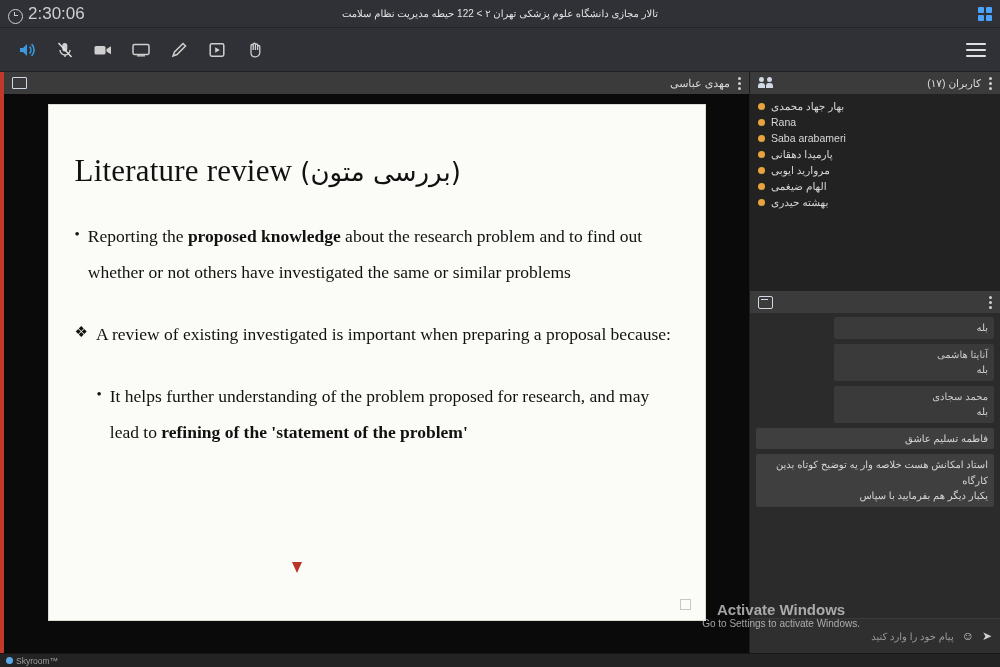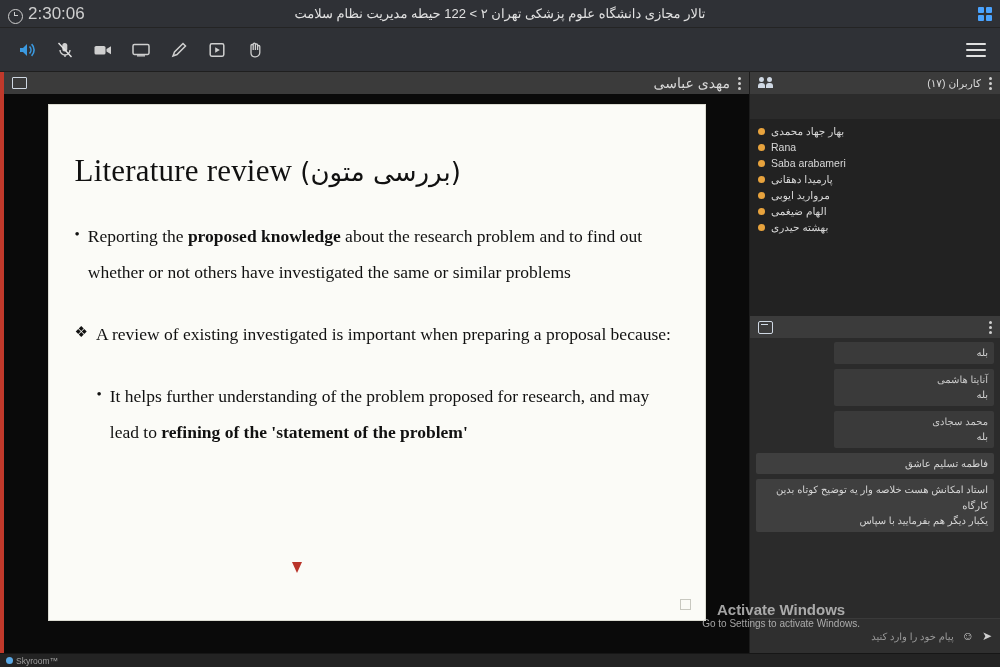--- a/index.html
+++ b/index.html
@@ -60,21 +60,21 @@
   .clock-icon::after {
     content: "";
     position: absolute;
     left: 5px;
     top: 5.5px;
     width: 3.5px;
     height: 1.3px;
     background: #cfcfcf;
   }
   .topbar-center {
-    font-size: 13px;
+    font-size: 10px;
     color: #e2e2e2;
     direction: rtl;
     position: absolute;
     left: 50%;
     transform: translateX(-50%);
     white-space: nowrap;
   }
   .topbar-right {
     display: flex;
     align-items: center;
@@ -150,21 +150,21 @@
     min-width: 0;
   }
   .stage-head {
     height: 22px;
     background: #3b3b3b;
     display: flex;
     align-items: center;
     justify-content: space-between;
     padding: 0 8px;
     box-sizing: border-box;
-    font-size: 14px;
+    font-size: 11px;
     color: #d8d8d8;
   }
   .stage-head .left-ico {
     display: flex;
     align-items: center;
     gap: 6px;
   }
   .screen-icon {
     width: 13px;
     height: 10px;
@@ -296,21 +296,20 @@
   }
   .users-icon i.h1 { width: 5px; height: 5px; left: 1px; top: 0; }
   .users-icon i.h2 { width: 5px; height: 5px; left: 9px; top: 0; }
   .users-icon i.b1 { width: 7px; height: 5px; left: 0px; top: 6px; border-radius: 3px 3px 0 0;}
   .users-icon i.b2 { width: 7px; height: 5px; left: 8px; top: 6px; border-radius: 3px 3px 0 0;}
   .users-list {
     background: #222222;
     height: 193px;
     overflow: hidden;
     padding: 4px 0 0 0;
-    margin-top: 25px;
   }
   .user-row {
     display: flex;
     align-items: center;
     justify-content: flex-end;
     gap: 6px;
     padding: 2px 8px;
     font-size: 10.5px;
     color: #d8d8d8;
     direction: rtl;

